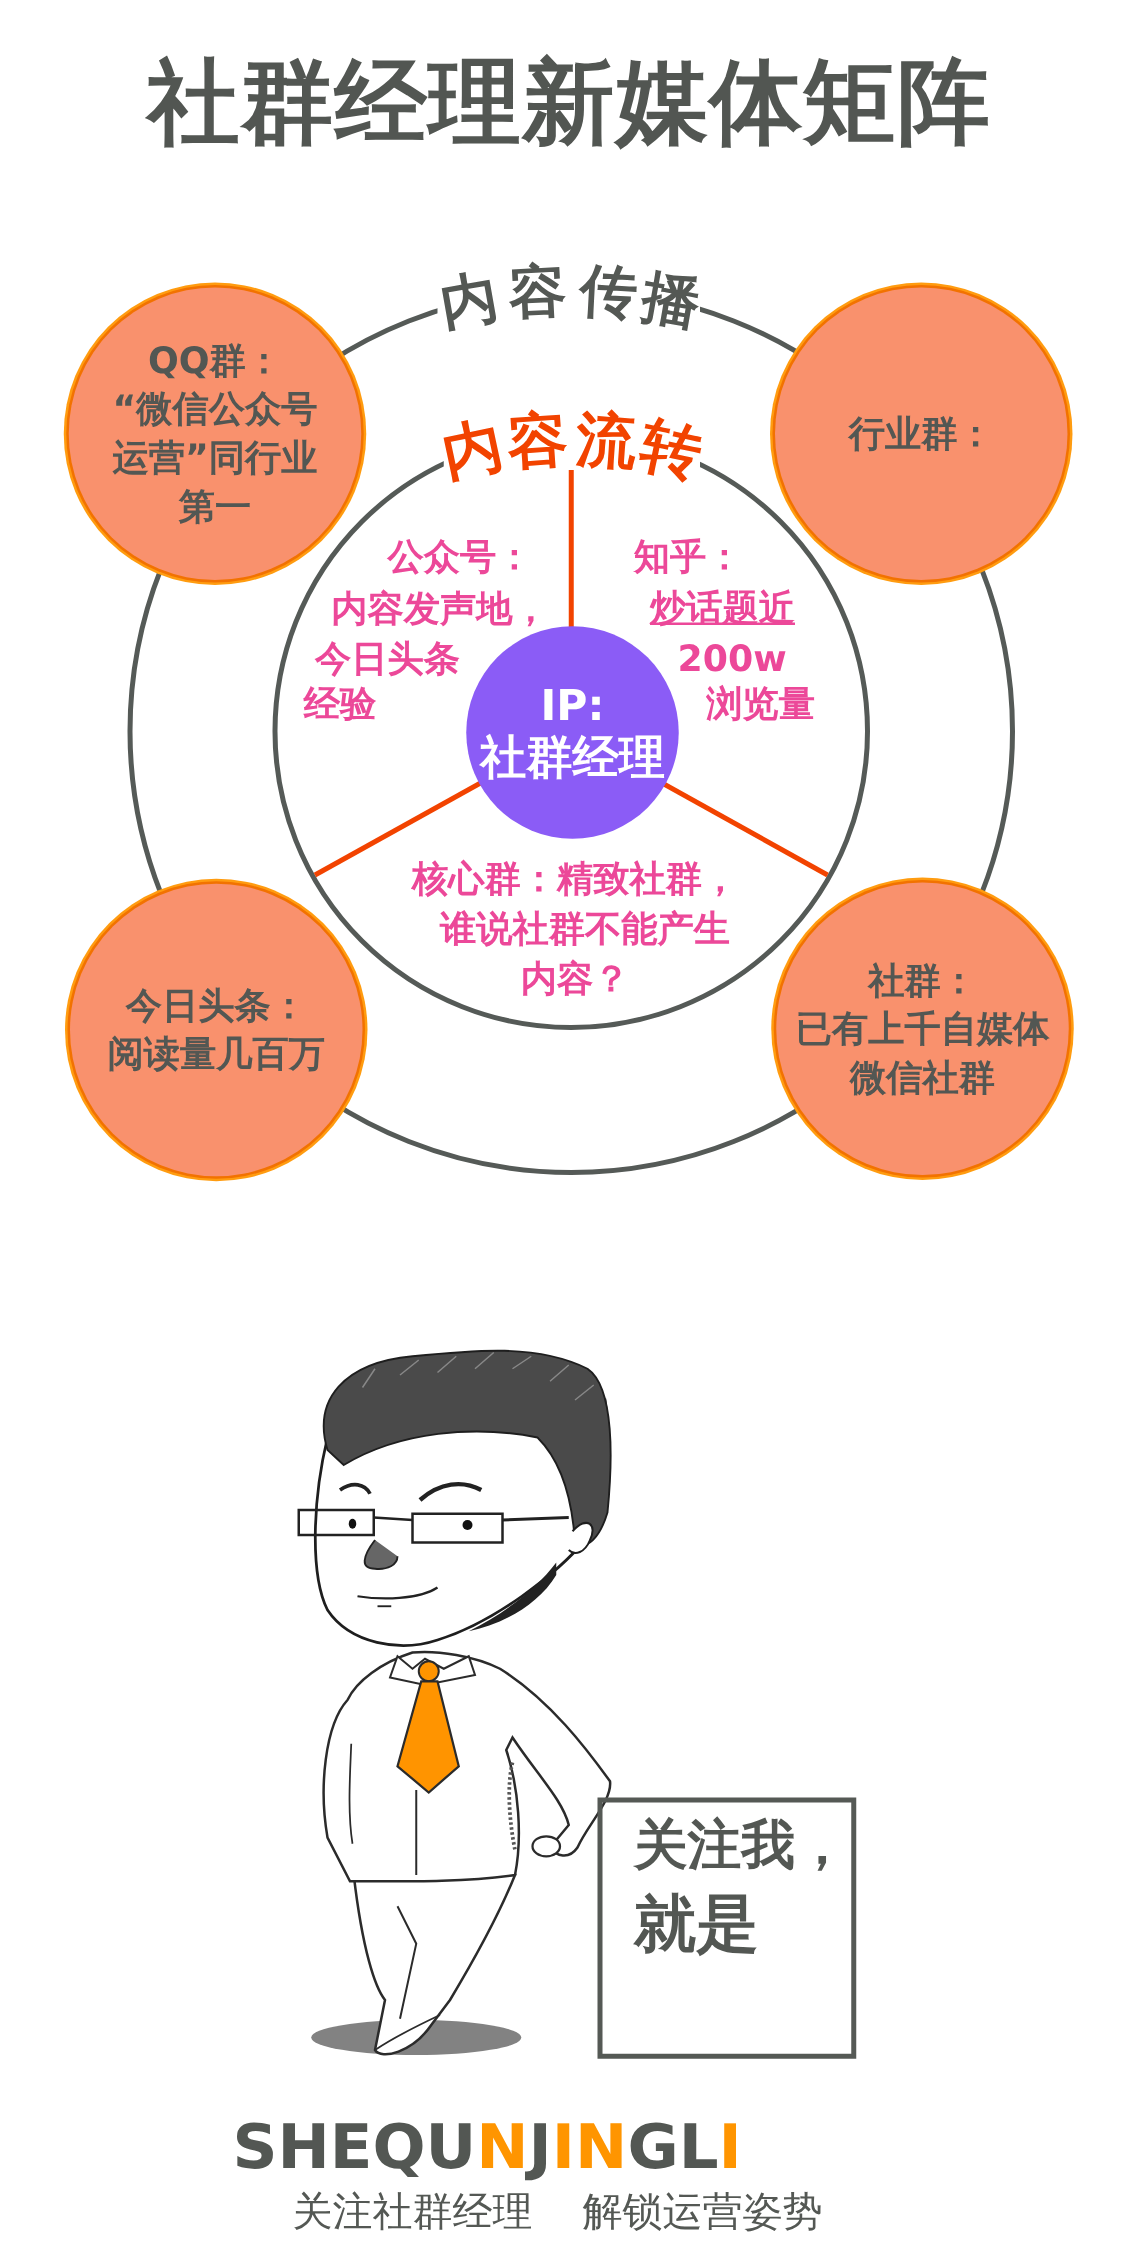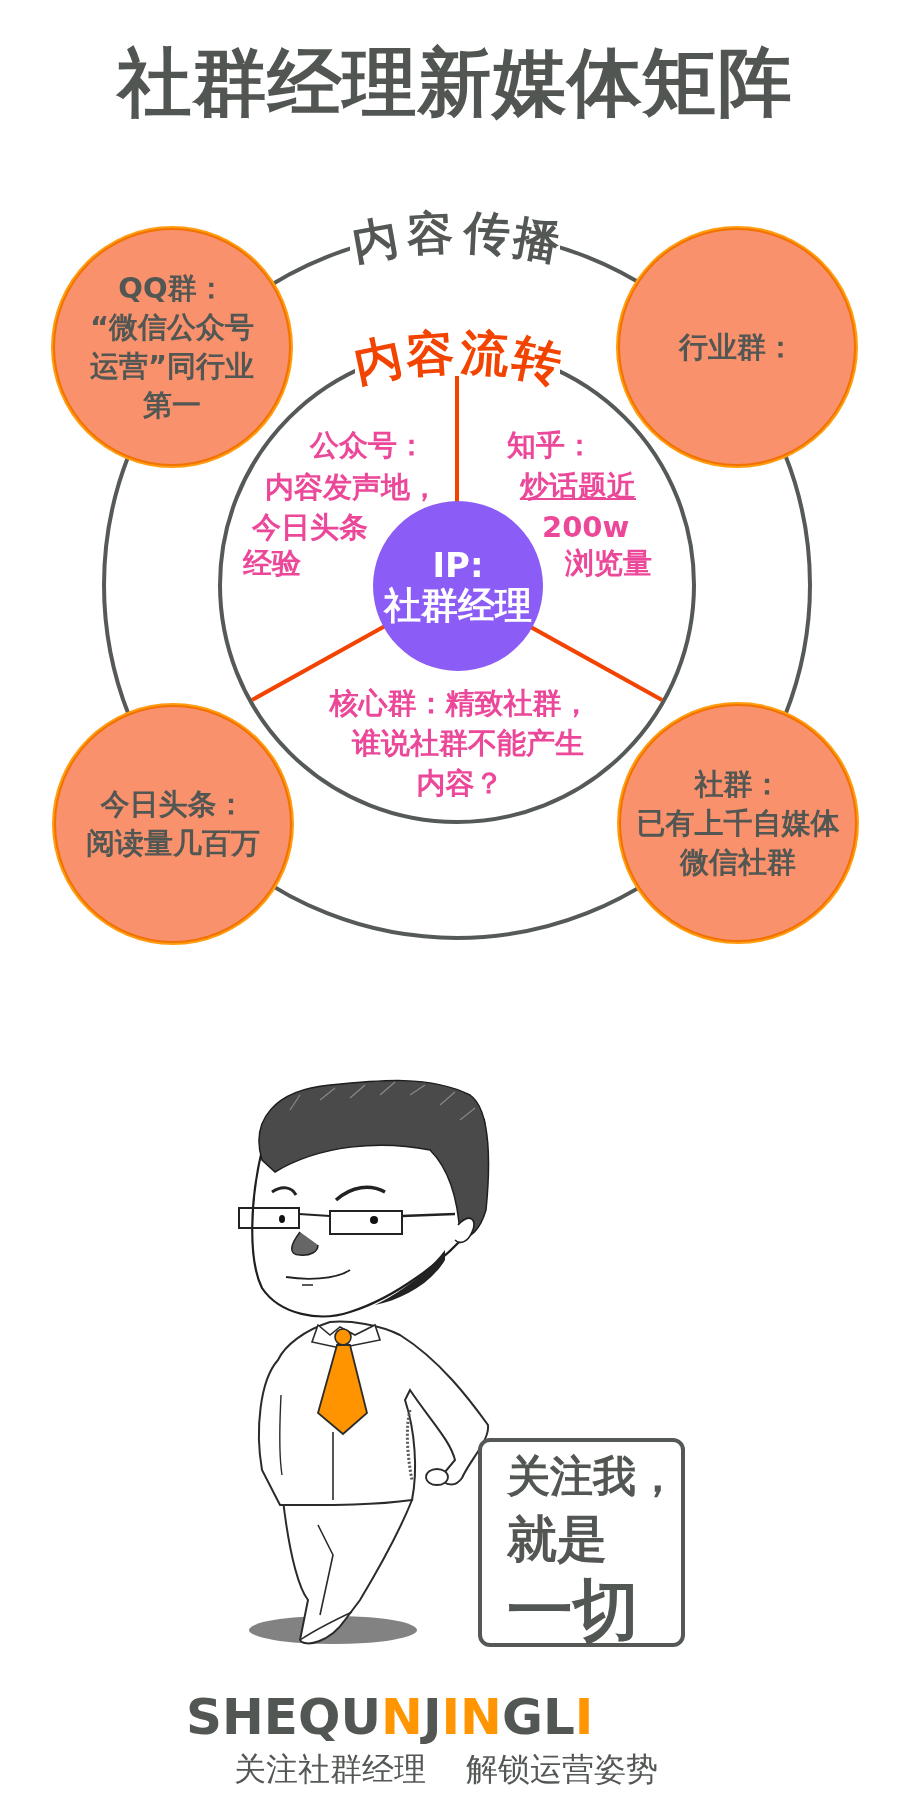--- a/index.html
+++ b/index.html
@@ -16,21 +16,21 @@
   .txt { position: absolute; font-weight: bold; font-size: 29px; line-height: 40px; white-space: nowrap; color: #ec4899; }
   .txt-c { text-align: center; }
   .bubble { position: absolute; width: 240px; height: 240px; border-radius: 50%;
             display: flex; flex-direction: column; align-items: center; justify-content: center; }
   .bubble .line { font-weight: bold; font-size: 29px; line-height: 39px; white-space: nowrap; color: #535753; }
   .center-node { position: absolute; left: 373px; top: 501px; width: 170px; height: 170px; border-radius: 50%;
                  background: #8b5cf6; display: flex; flex-direction: column; align-items: center; justify-content: center; }
   .center-node .l1 { color: #fff; font-weight: bold; font-size: 34px; line-height: 40px; }
   .center-node .l2 { color: #fff; font-weight: bold; font-size: 37px; line-height: 42px; }
   .sign { position: absolute; left: 478px; top: 1438px; width: 199px; height: 201px; border: 4px solid #555955;
-          border-radius: 12px; box-sizing: content-box; }
+          border-radius: 0; box-sizing: content-box; }
   .sign .s1 { position: absolute; left: 25px; top: 8px; font-size: 43px; font-weight: bold; line-height: 52px; white-space: nowrap; color: #535753; }
   .sign .s2 { position: absolute; left: 25px; top: 60px; font-size: 50px; font-weight: bold; line-height: 74px; white-space: nowrap; color: #535753; }
   .sign .s3 { position: absolute; left: 25px; top: 132px; font-size: 66px; font-weight: bold; line-height: 74px; white-space: nowrap; color: #535753; }
   .brand { position: absolute; left: 186px; top: 1693px; width: 504px; height: 50px; font-family: "DejaVu Sans", sans-serif;
            font-weight: bold; font-size: 49px; line-height: 50px; letter-spacing: 0px; white-space: nowrap; color: #535753;
            transform: scaleX(1.02); transform-origin: left center; }
   .brand span.o { color: #ff9500; }
   .brand span.g { color: #535753; }
   .slogan { position: absolute; left: 186px; top: 1748px; width: 520px; font-size: 32px; line-height: 42px; white-space: nowrap; color: #545854; text-align: center; }
   .slogan .gap { display: inline-block; width: 40px; }
@@ -173,20 +173,19 @@
 
   <path d="M300 1232 C290 1245 288 1255 300 1255 C310 1256 318 1252 318 1245" fill="#666" stroke="#222" stroke-width="1.5"></path>
 
   <path d="M286 1277 C305 1280 335 1280 350 1270" fill="none" stroke="#222" stroke-width="1.8"></path>
   <line x1="302" y1="1285" x2="313" y2="1285" stroke="#222" stroke-width="1.5"></line>
 </svg>
 
 <div class="sign">
   <div class="s1">关注我，</div>
   <div class="s2">就是</div>
-  <div class="s3">一切</div>
 </div>
 
 <div class="brand"><span class="g">SHEQU</span><span class="o">N</span><span class="g">J</span><span class="o">IN</span><span class="g">GL</span><span class="o">I</span></div>
 
 <div class="slogan">
   <span>关注社群经理</span><span class="gap"></span><span>解锁运营姿势</span>
 </div>
 
 </body></html>

